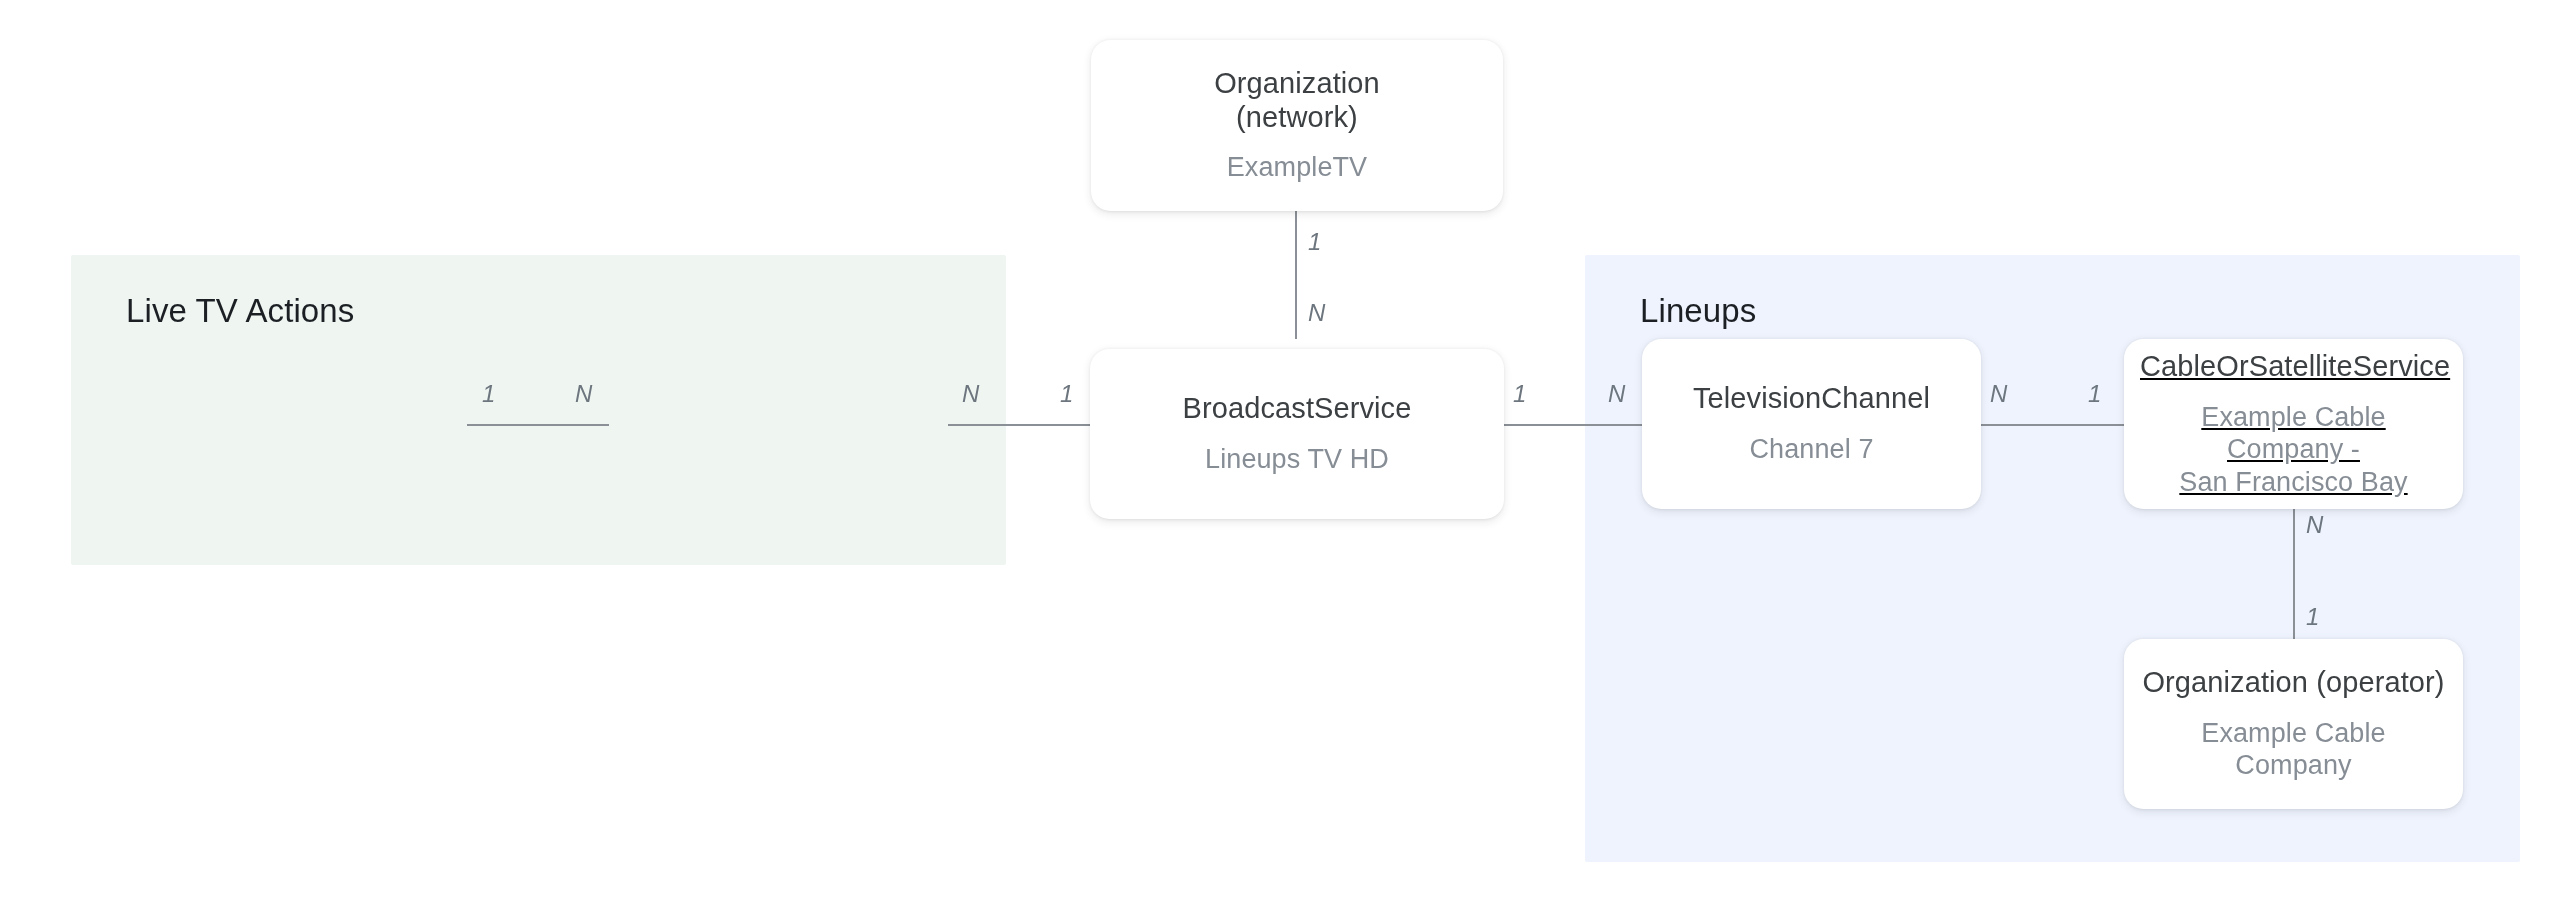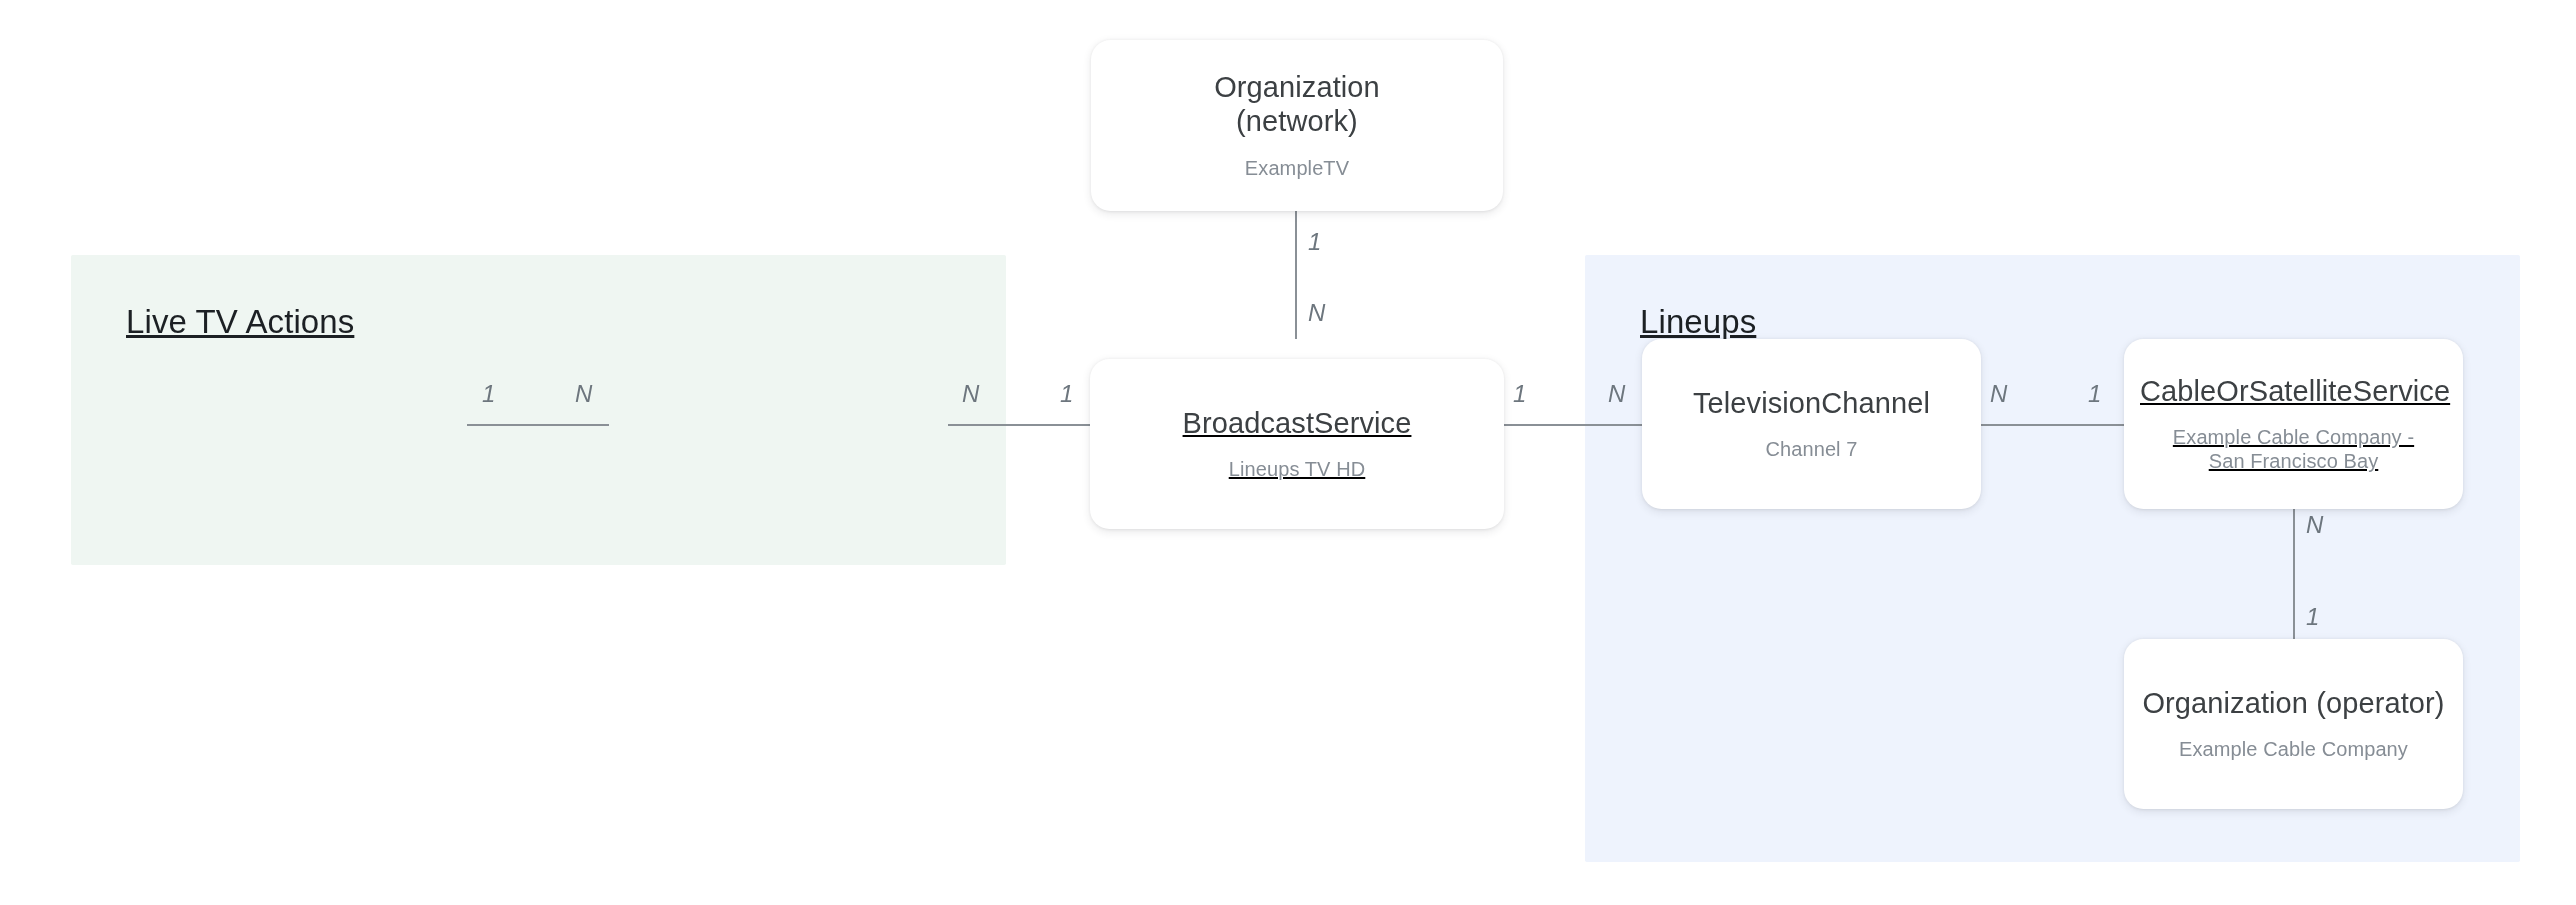--- a/index.html
+++ b/index.html
@@ -22,27 +22,26 @@
   }
 
   
   .group-panel {
     position: absolute;
     border-radius: 1.8px;
   }
   .group-panel .group-title {
     position: absolute;
     left: 55px;
-    top: 50px;
+    top: 39px;
     font-size: 33px;
     line-height: 1;
     color: #1c2024;
     letter-spacing: 0.1px;
     white-space: nowrap;
-    text-decoration: underline;
   }
   #group-live-tv-actions {
     left: 71px;
     top: 255px;
     width: 935px;
     height: 310px;
     background: #eff6f2;
   }
   #group-lineups {
     left: 1585px;
@@ -92,31 +91,31 @@
   }
   .node .node-title {
     font-size: 29px;
     line-height: 1.16;
     color: #3c4043;
     text-align: center;
     letter-spacing: 0.1px;
   }
   .node .node-subtitle {
     margin-top: 17px;
-    font-size: 20px;
+    font-size: 27px;
     line-height: 1.2;
     color: #868d95;
     text-align: center;
     letter-spacing: 0.1px;
   }
 
   #node-organization-network  { left: 1091px; top: 40px;  width: 412px; height: 171px; }
   #node-media-subscription    { left: 128px;  top: 339px; width: 339px; height: 170px; }
   #node-action-markup         { left: 610px;  top: 339px; width: 339px; height: 170px; }
-  #node-broadcast-service     { left: 1090px; top: 359px; width: 414px; height: 170px; text-decoration: underline; }
+  #node-broadcast-service     { left: 1090px; top: 349px; width: 414px; height: 170px; }
   #node-television-channel    { left: 1642px; top: 339px; width: 339px; height: 170px; }
   #node-cable-or-satellite    { left: 2124px; top: 339px; width: 339px; height: 170px; text-decoration: underline; }
   #node-organization-operator { left: 2124px; top: 639px; width: 339px; height: 170px; }
 </style>
 </head>
 <body>
 
 <div id="canvas">
 
   <div class="group-panel" id="group-live-tv-actions">

